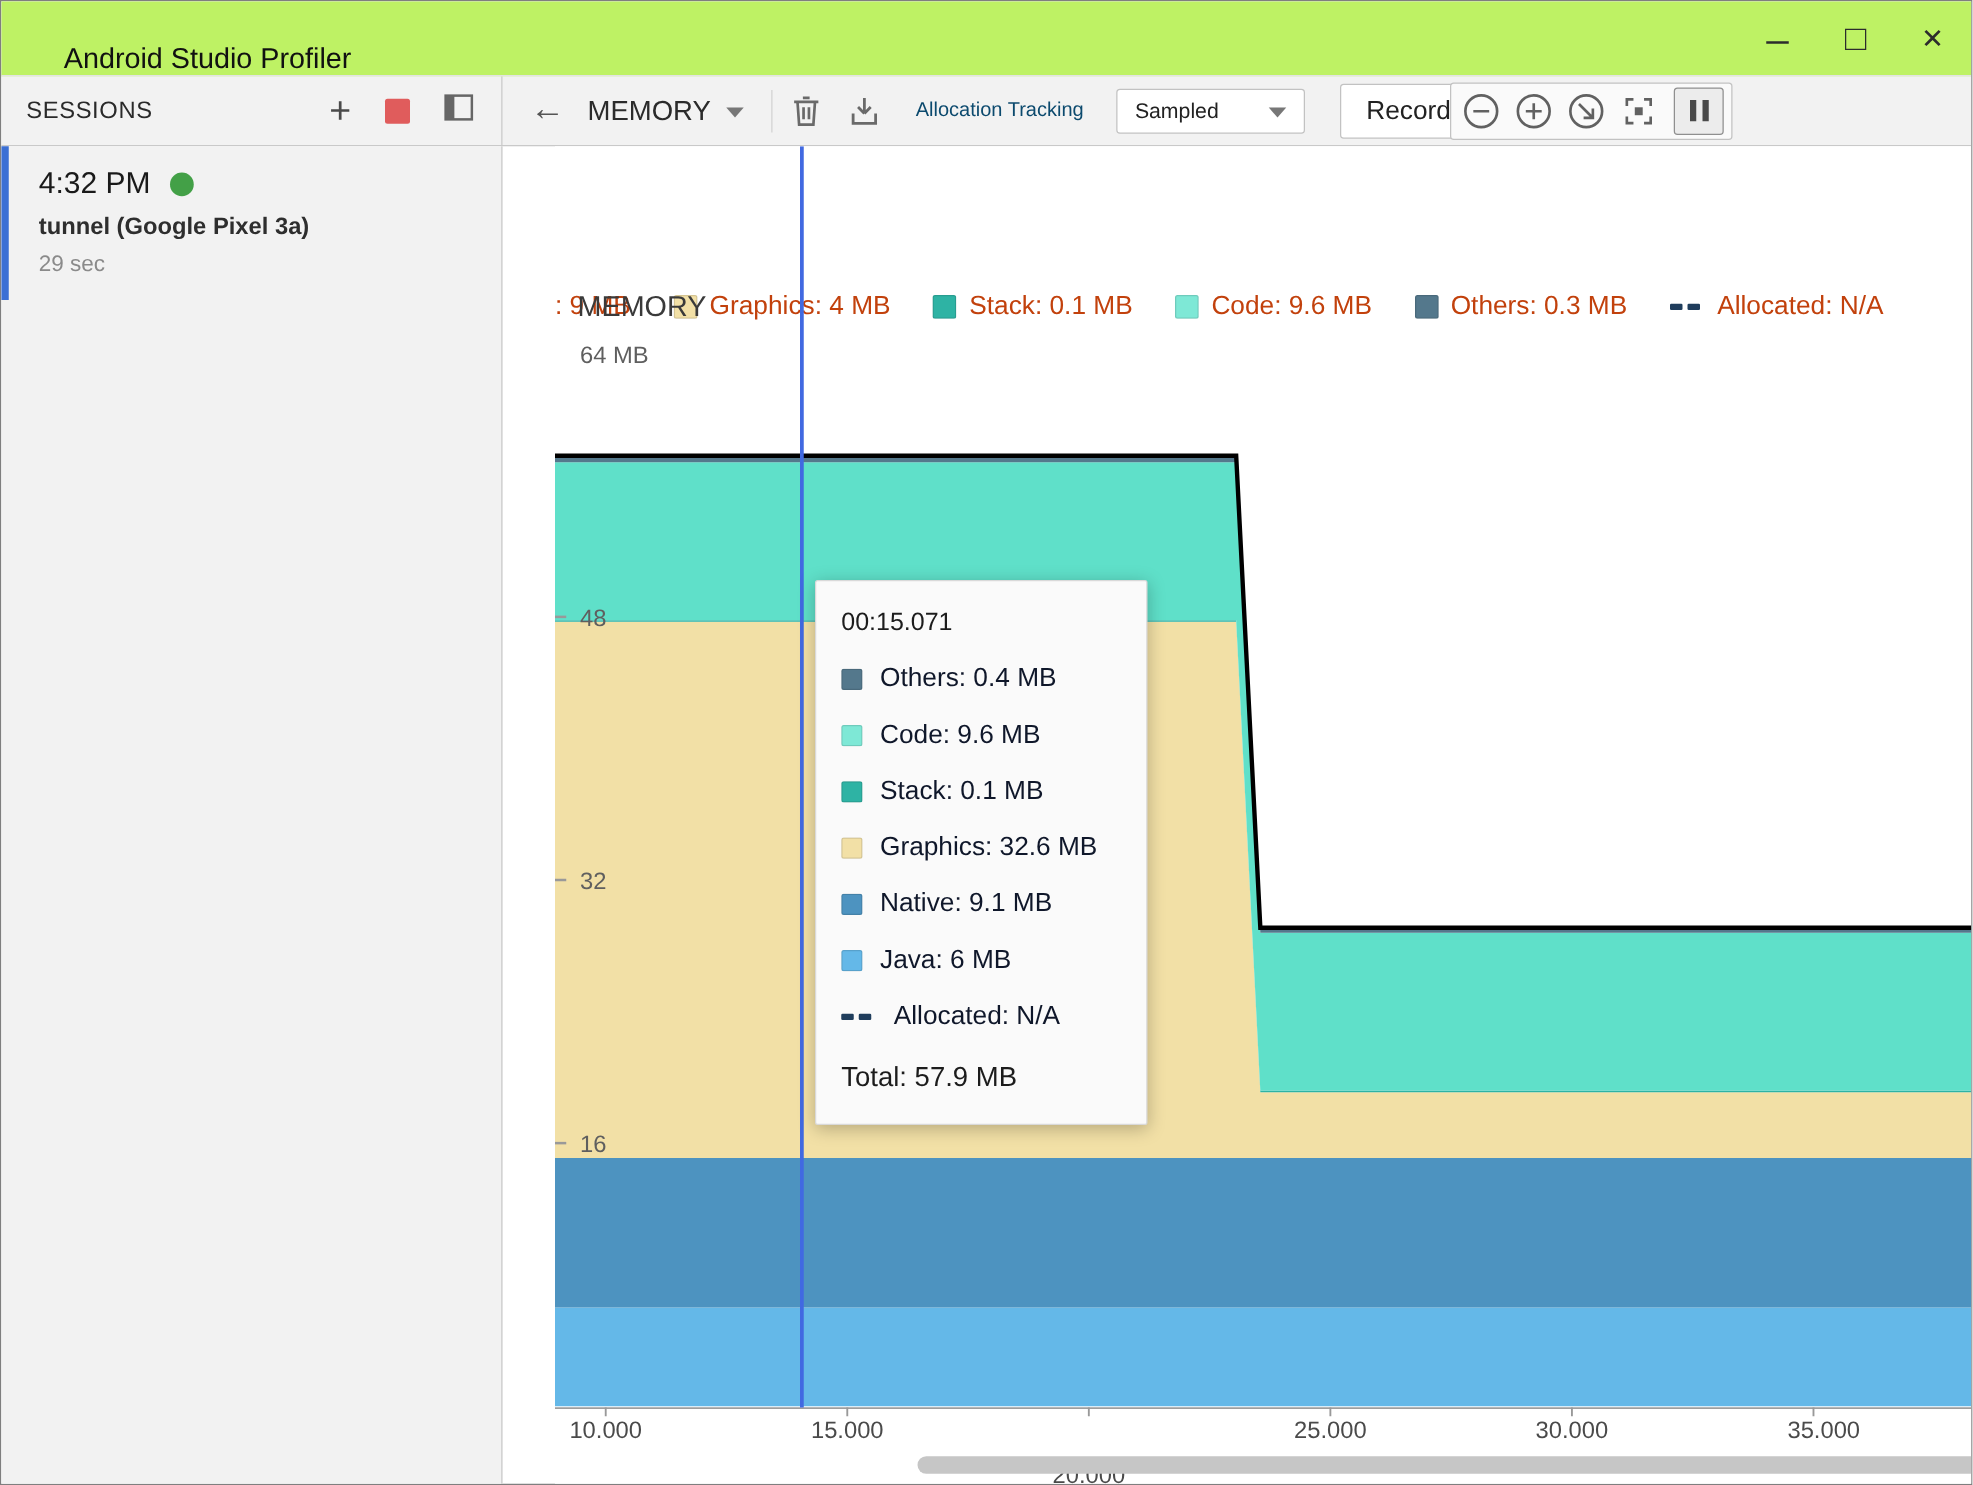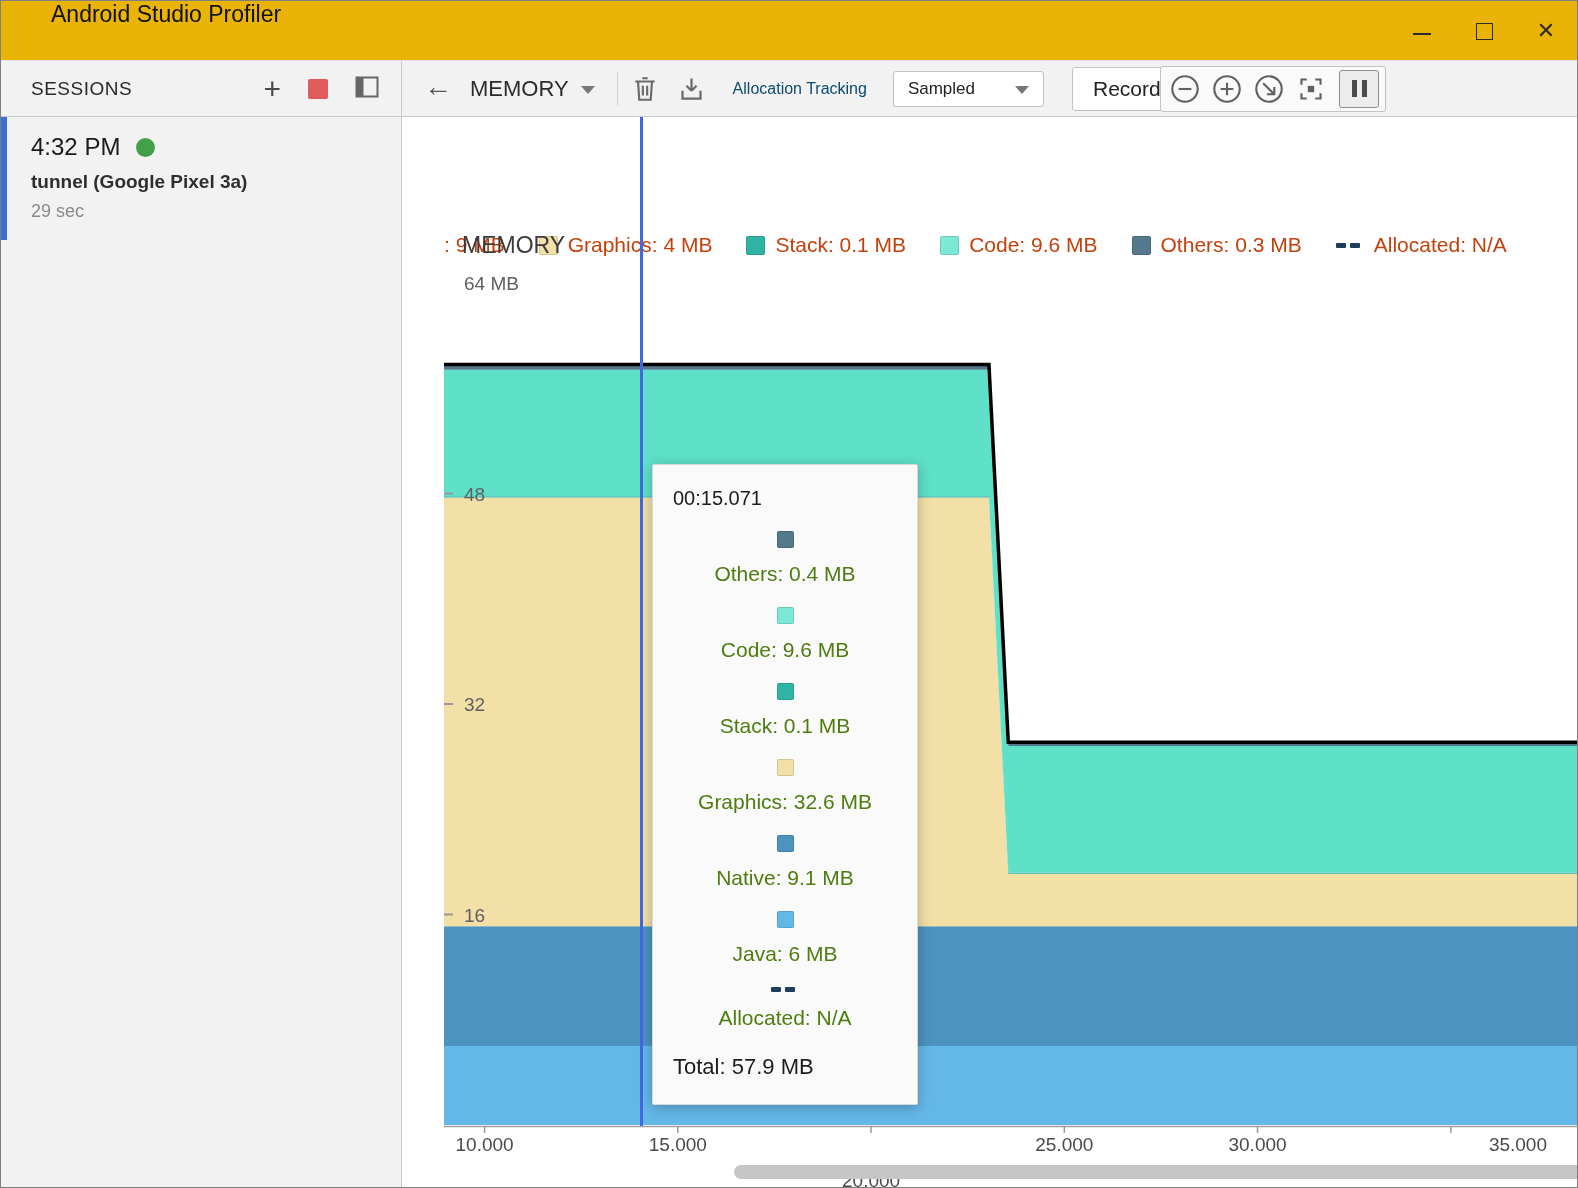--- a/index.html
+++ b/index.html
@@ -4,34 +4,34 @@
 <style>
   * { box-sizing: border-box; margin: 0; padding: 0; }
   html,body { background:#e8e8e8; }
   body { font-family: "Liberation Sans", sans-serif; }
   .window {
     position: relative; width: 1578px; height: 1188px;
     background: #fff; border: 1px solid #7f7f7f; overflow: hidden;
   }
   
   .titlebar {
-    height: 60px; background: #eab308; display: flex; align-items: flex-start;
+    height: 60px; background: #bef264; display: flex; align-items: flex-end;
     padding-left: 50px; border-bottom: 1px solid #e3e3e3; position: relative;
   }
   .title { font-size: 23px; color: #111; }
   .win-controls { position: absolute; right: 0; top: 0; height: 60px; display: flex; }
   .win-btn { width: 62px; height: 60px; display: flex; align-items: center; justify-content: center;
     font-size: 22px; color: #2c2c2c; cursor: default; }
   .max-glyph { width: 17px; height: 17px; border: 1.6px solid #2c2c2c; }
   .min-glyph { width: 18px; border-top: 2px solid #2c2c2c; margin-top: 6px; }
   
   .toolbar { height: 56px; background: #f2f2f2; border-bottom: 1px solid #c9c9c9; display: flex; }
   .sessions-header {
     width: 401px; border-right: 1px solid #c9c9c9; display: flex; align-items: center;
-    padding: 0 22px 0 30px;
+    padding: 0 22px 0 20px;
   }
   .sessions-title { font-size: 19px; letter-spacing: .5px; color: #2a2a2a; }
   .sessions-icons { margin-left: auto; display: flex; align-items: center; gap: 27px; }
   .plus-glyph { font-size: 30px; font-weight: 300; color: #4a4a4a; line-height: 1; }
   .stop-glyph { width: 20px; height: 20px; background: #e05c5c; border-radius: 2px; }
   .stage-toolbar { flex: 1; display: flex; align-items: center; padding-left: 12px; overflow: hidden; }
   .back-arrow { font-size: 28px; color: #555; margin: 0 18px 4px 10px; }
   .dropdown { display: flex; align-items: center; gap: 12px; }
   .stage-label { font-size: 22px; color: #2b2b2b; }
   .caret { width: 0; height: 0; border-left: 7px solid transparent; border-right: 7px solid transparent;
@@ -82,21 +82,21 @@
   .swatch-dashed { display: inline-flex; align-items: center; }
   .swatch-dashed i { display: inline-block; width: 10px; height: 5px; border-radius: 1px; margin-right: 4px; }
   .selection-line { position: absolute; left: 196px; top: 0; width: 3px; height: 1009px;
     background: #4169e1; z-index: 4; }
   .tooltip {
     position: absolute; left: 208px; top: 347px; width: 266px; z-index: 5;
     background: #fafafa; border: 1px solid #d9d9d9; border-radius: 2px;
     box-shadow: 0 3px 14px rgba(0,0,0,.25); padding: 22px 20px 24px 20px;
   }
   .tooltip-time { font-size: 20px; color: #1c1c1c; }
-  .tooltip-row { display: flex; align-items: center; gap: 14px; margin-top: 21px; font-size: 21px; color: #4d7c0f; flex-direction: column; }
+  .tooltip-row { display: flex; align-items: center; gap: 14px; margin-top: 21px; font-size: 21px; color: #0f172a; }
   .tooltip-row .swatch { width: 17px; height: 17px; }
   .tooltip-total { margin-top: 24px; font-size: 22px; color: #1c1c1c; }
   .x-axis { position: absolute; left: 0; top: 1017px; width: 100%; height: 30px; }
   .x-tick { position: absolute; top: 0; width: 90px; margin-left: -45px; text-align: center;
     font-size: 19px; color: #4a4a4a; }
   .scrollbar-track { position: absolute; left: 0; top: 1046px; width: 100%; height: 18px; }
   .scrollbar-thumb { position: absolute; left: 290px; top: 2px; width: 876px; height: 14px;
     border-radius: 7px; background: #c6c6c6; }
 </style>
 </head>
@@ -293,20 +293,20 @@
             </div>
           </div>
         <div class="tooltip-total">Total: 57.9 MB</div>
       </div>
       <div class="x-axis" id="x-axis">
           <span class="x-tick" style="left: 40.5807px;">10.000</span>
           <span class="x-tick" style="left: 233.822px;">15.000</span>
           <span class="x-tick" style="left: 427.064px; margin-top: 36px;">20.000</span>
           <span class="x-tick" style="left: 620.305px;">25.000</span>
           <span class="x-tick" style="left: 813.547px;">30.000</span>
-          <span class="x-tick" style="left: 1058px; text-align: right;">35.000</span>
+          <span class="x-tick" style="left: 1015px;">35.000</span>
         </div>
       <div class="scrollbar-track">
         <div class="scrollbar-thumb"></div>
       </div>
     </div>
   </div>
 </div>
 
 </body></html>

